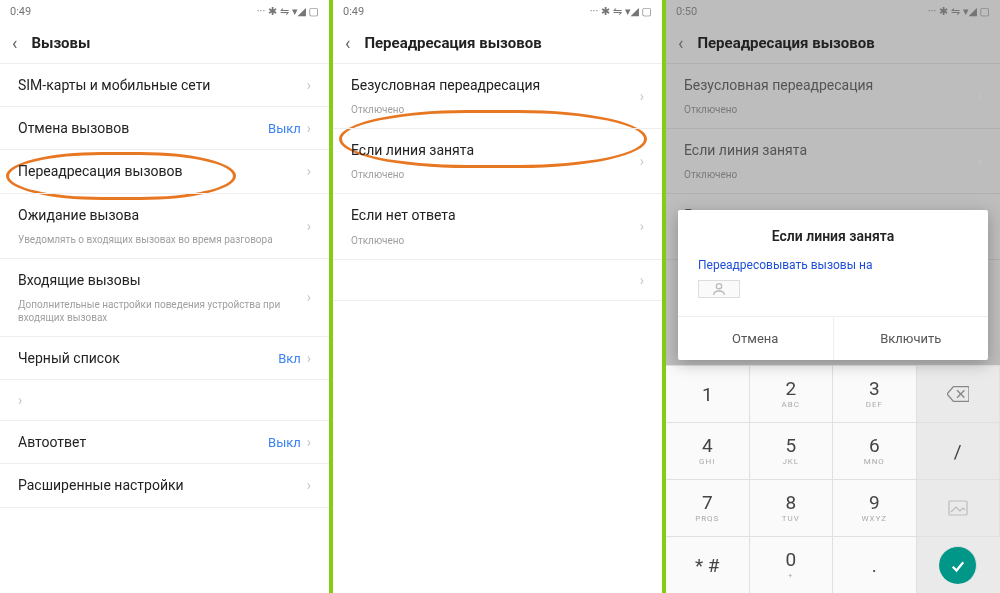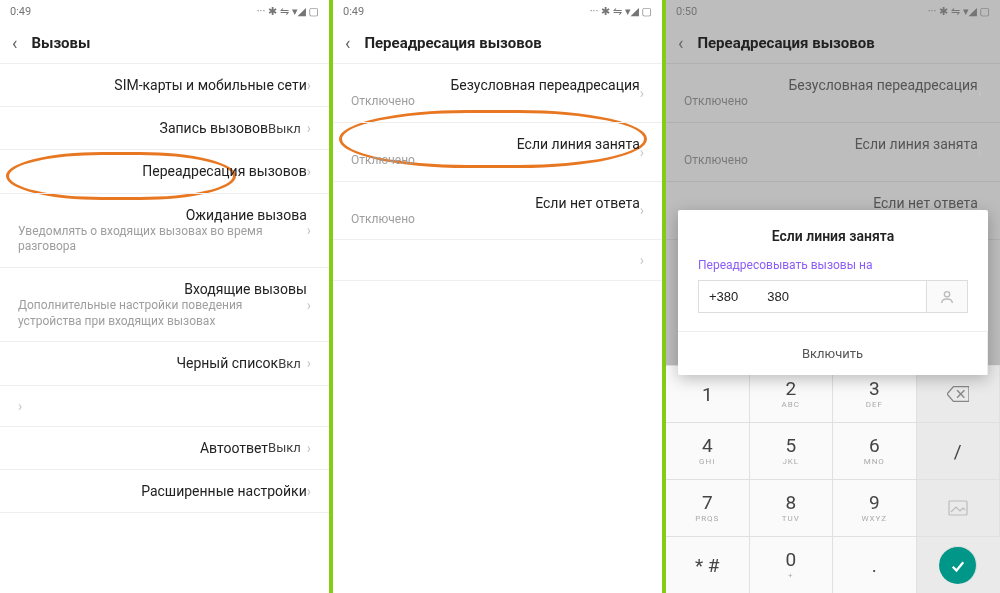--- a/index.html
+++ b/index.html
@@ -11,36 +11,36 @@
   .statusbar { display: flex; justify-content: space-between; align-items: center; height: 22px; padding: 0 10px; font-size: 11px; color: #757575; }
   .statusbar .icons { display: flex; gap: 4px; align-items: center; }
 
   .header { display: flex; align-items: center; height: 42px; padding: 0 12px; border-bottom: 1px solid #eee; }
   .header .back { font-size: 18px; color: #666; margin-right: 14px; cursor: pointer; }
   .header .title { font-size: 15px; font-weight: 700; color: #222; }
 
   .list { }
   .item { padding: 12px 18px 12px 18px; border-bottom: 1px solid #eee; display: flex; align-items: center; justify-content: space-between; position: relative; }
   .item .txt { flex: 1; }
-  .item .lbl { font-size: 14px; color: #222; line-height: 1.3; text-align: right; }
-  .item .sub { font-size: 12px; color: #9e9e9e; line-height: 1.3; margin-top: 0; }
-  .item .val { font-size: 13px; color: #404040; margin-right: 6px; }
+  .item .lbl { font-size: 14px; color: #222; line-height: 1.3; }
+  .item .sub { font-size: 10px; color: #9e9e9e; line-height: 1.3; margin-top: 9px; }
+  .item .val { font-size: 13px; color: #3b82f6; margin-right: 6px; }
   .item .chev { font-size: 14px; color: #c5c5c5; }
 
   .highlight { position: absolute; border: 3px solid #e87722; border-radius: 50%/60%; pointer-events: none; }
 
   .dimmed { background: #bdbdbd; }
   .dimmed .item { border-bottom: 1px solid #b0b0b0; }
   .dimmed .item .lbl { color: #555; }
   .dimmed .item .sub { color: #7a7a7a; }
   .dimmed .header { border-bottom: 1px solid #b0b0b0; }
 
   .dialog { position: absolute; left: 12px; right: 12px; top: 210px; background: #fff; border-radius: 2px; box-shadow: 0 4px 16px rgba(0,0,0,0.25); z-index: 10; }
   .dialog .dtitle { text-align: center; font-size: 14px; font-weight: 600; padding: 18px 0 14px; color: #222; }
-  .dialog .dlabel { font-size: 12px; color: #8b5cf6; padding: 0 20px 8px; }
+  .dialog .dlabel { font-size: 12px; color: #1d4ed8; padding: 0 20px 8px; }
   .dialog .input-row { display: flex; padding: 0 20px 18px; gap: 0; }
   .dialog .input-row input { flex: 1; border: 1px solid #ddd; border-right: none; padding: 8px 10px; font-size: 13px; color: #222; outline: none; }
   .dialog .input-row .contact-btn { width: 42px; border: 1px solid #ddd; background: #fafafa; display: flex; align-items: center; justify-content: center; cursor: pointer; color: #bbb; }
   .dialog .actions { display: flex; border-top: 1px solid #eee; }
   .dialog .actions .btn { flex: 1; text-align: center; padding: 14px 0; font-size: 13px; color: #555; cursor: pointer; }
   .dialog .actions .btn:first-child { border-right: 1px solid #eee; }
 
   .keypad { position: absolute; left: 0; right: 0; bottom: 0; background: #f5f5f5; display: grid; grid-template-columns: repeat(4, 1fr); z-index: 5; }
   .keypad .key { height: 57px; border-top: 1px solid #e0e0e0; border-right: 1px solid #e0e0e0; display: flex; flex-direction: column; align-items: center; justify-content: center; background: #fafafa; cursor: pointer; }
   .keypad .key .digit { font-size: 19px; color: #444; line-height: 1; }
@@ -66,21 +66,21 @@
       <div class="highlight" style="left: 6px; top: 152px; width: 230px; height: 48px;"></div>
       <div class="list">
         <div class="item">
           <div class="txt">
             <div class="lbl">SIM-карты и мобильные сети</div>
           </div>
           <span class="chev">›</span>
         </div>
         <div class="item">
           <div class="txt">
-            <div class="lbl">Запись вызовов</div>
+            <div class="lbl">Отмена вызовов</div>
           </div>
           <span class="val">Выкл</span>
           <span class="chev">›</span>
         </div>
         <div class="item">
           <div class="txt">
             <div class="lbl">Переадресация вызовов</div>
           </div>
           <span class="chev">›</span>
         </div>
@@ -191,29 +191,29 @@
             <div class="lbl">Если нет ответа</div>
             <div class="sub">Отключено</div>
           </div>
           <span class="chev">›</span>
         </div>
       </div>
       <div class="dialog">
       <div class="dtitle">Если линия занята</div>
       <div class="dlabel">Переадресовывать вызовы на</div>
       <div class="input-row">
-        <input type="text" value="+380        380" style="">
         <div class="contact-btn">
             <svg width="16" height="16" viewBox="0 0 24 24" fill="none" stroke="#bbb" stroke-width="2">
               <circle cx="12" cy="8" r="4"></circle>
               <path d="M4 21c0-4 4-6 8-6s8 2 8 6"></path>
             </svg>
           </div>
       </div>
       <div class="actions">
+        <div class="btn">Отмена</div>
         <div class="btn">Включить</div>
       </div>
       </div>
       <div class="keypad">
         <div class="key">
           <span class="digit">1</span>
         </div>
         <div class="key">
           <span class="digit">2</span>
           <span class="letters">ABC</span>

